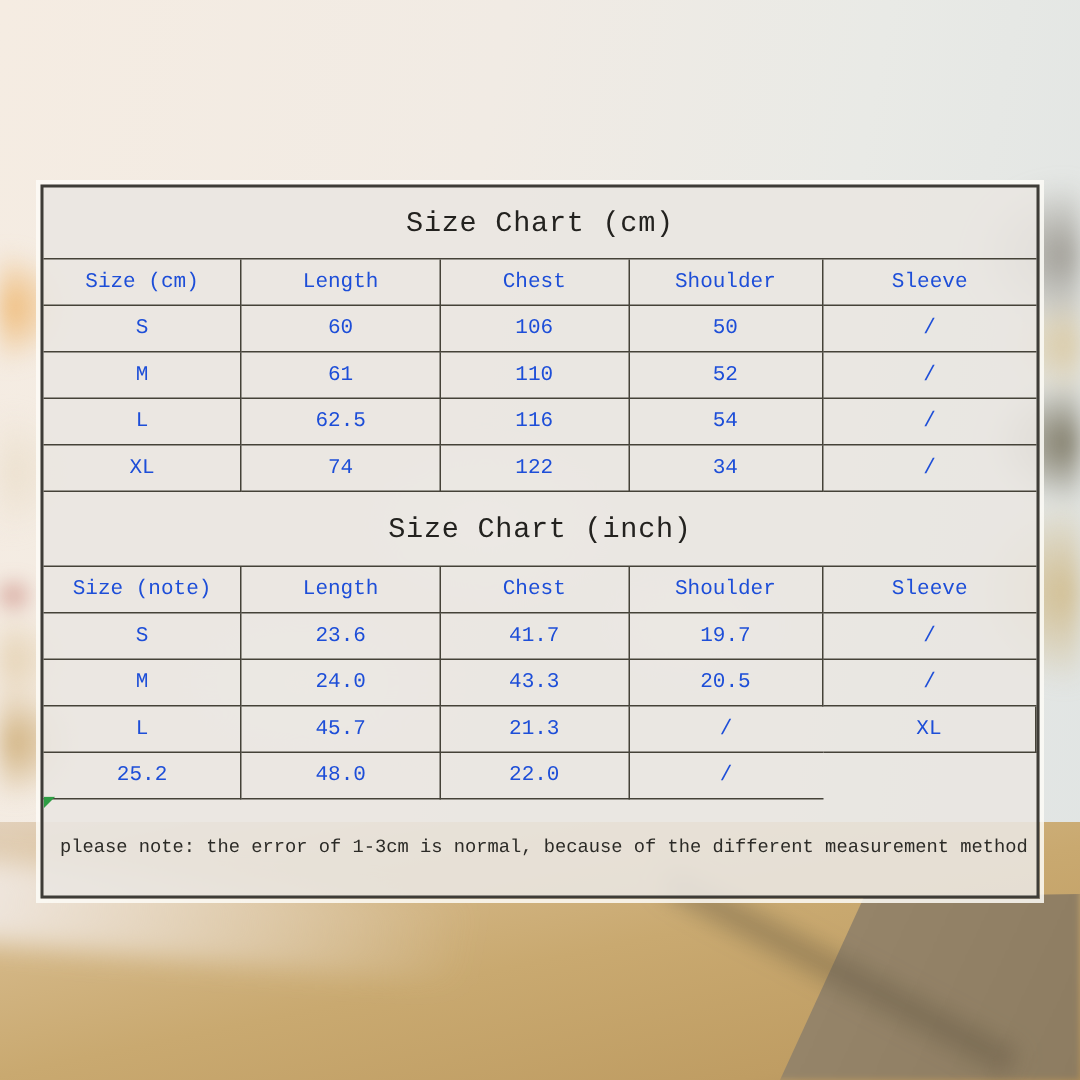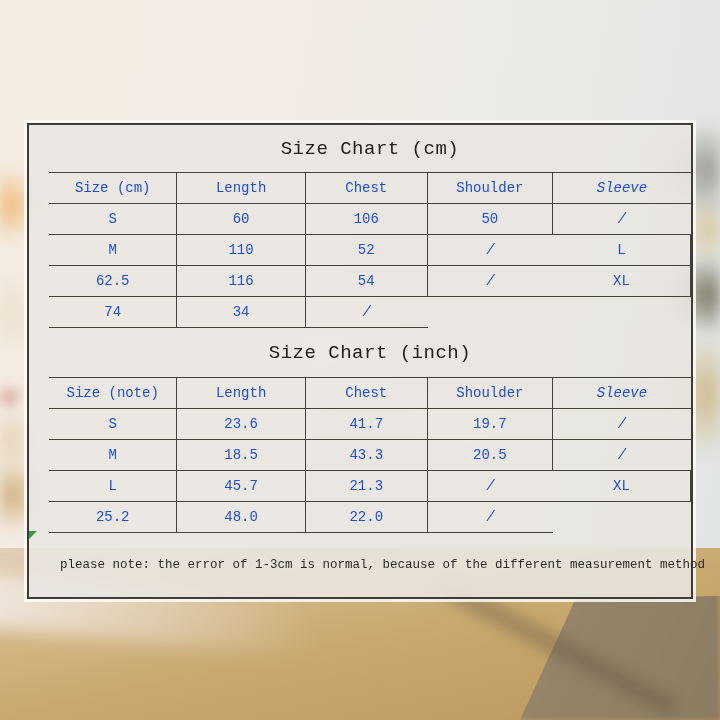--- a/index.html
+++ b/index.html
@@ -55,33 +55,32 @@
     position:absolute;left:27px;top:123px;width:666px;height:476px;
     box-sizing:border-box;
     background:rgba(233,230,225,.88);
     border:2px solid #3e3c37;
     box-shadow:0 0 0 3px rgba(253,251,247,.85);
   }
   .size-table{
     position:absolute;inset:0;display:grid;
     grid-template-columns:20% 20% 19% 19.5% 21.5%;
     grid-template-rows:48px 31px 31px 31px 31px 31px 50px 31px 31px 31px 31px 31px auto;
-    margin-left:20px;
   }
   .tt{
     grid-column:1/-1;display:flex;align-items:center;justify-content:center;
     border-bottom:1.6px solid #454238;
     font-size:19px;letter-spacing:.5px;color:#23221f;
   }
   .c{
     display:flex;align-items:center;justify-content:center;
     border-right:1.6px solid #454238;border-bottom:1.6px solid #454238;
     font-size:14px;color:#1d4ed8;white-space:nowrap;
   }
-  .c5{border-right:none;font-style:italic;}
+  .c5{border-right:none;}
   .nt{
     grid-column:1/-1;display:flex;align-items:center;
     padding-left:11px;font-size:12.5px;color:#2c2b27;white-space:nowrap;text-align:right;
   }
   .marker{
     position:absolute;left:0;top:406px;width:8px;height:8px;
     background:#2e9e44;clip-path:polygon(0 0,100% 0,0 100%);
   }
 </style>
 </head>
@@ -105,51 +104,53 @@
     <div class="c">Shoulder</div>
     <div class="c c5">Sleeve</div>
 
     <div class="c">S</div>
     <div class="c">60</div>
     <div class="c">106</div>
     <div class="c">50</div>
     <div class="c c5">/</div>
 
     <div class="c">M</div>
+    <div class="c">61</div>
     <div class="c">110</div>
     <div class="c">52</div>
     <div class="c c5">/</div>
 
     <div class="c">L</div>
     <div class="c">62.5</div>
     <div class="c">116</div>
     <div class="c">54</div>
     <div class="c c5">/</div>
 
     <div class="c">XL</div>
     <div class="c">74</div>
+    <div class="c">122</div>
     <div class="c">34</div>
     <div class="c c5">/</div>
 
     <div class="tt">Size Chart (inch)</div>
 
     <div class="c">Size (note)</div>
     <div class="c">Length</div>
     <div class="c">Chest</div>
     <div class="c">Shoulder</div>
     <div class="c c5">Sleeve</div>
 
     <div class="c">S</div>
     <div class="c">23.6</div>
     <div class="c">41.7</div>
     <div class="c">19.7</div>
     <div class="c c5">/</div>
 
     <div class="c">M</div>
-    <div class="c">18.5</div>
+    <div class="c">24.0</div>
     <div class="c">43.3</div>
     <div class="c">20.5</div>
     <div class="c c5">/</div>
 
     <div class="c">L</div>
     <div class="c">45.7</div>
     <div class="c">21.3</div>
     <div class="c c5">/</div>
 
     <div class="c">XL</div>

